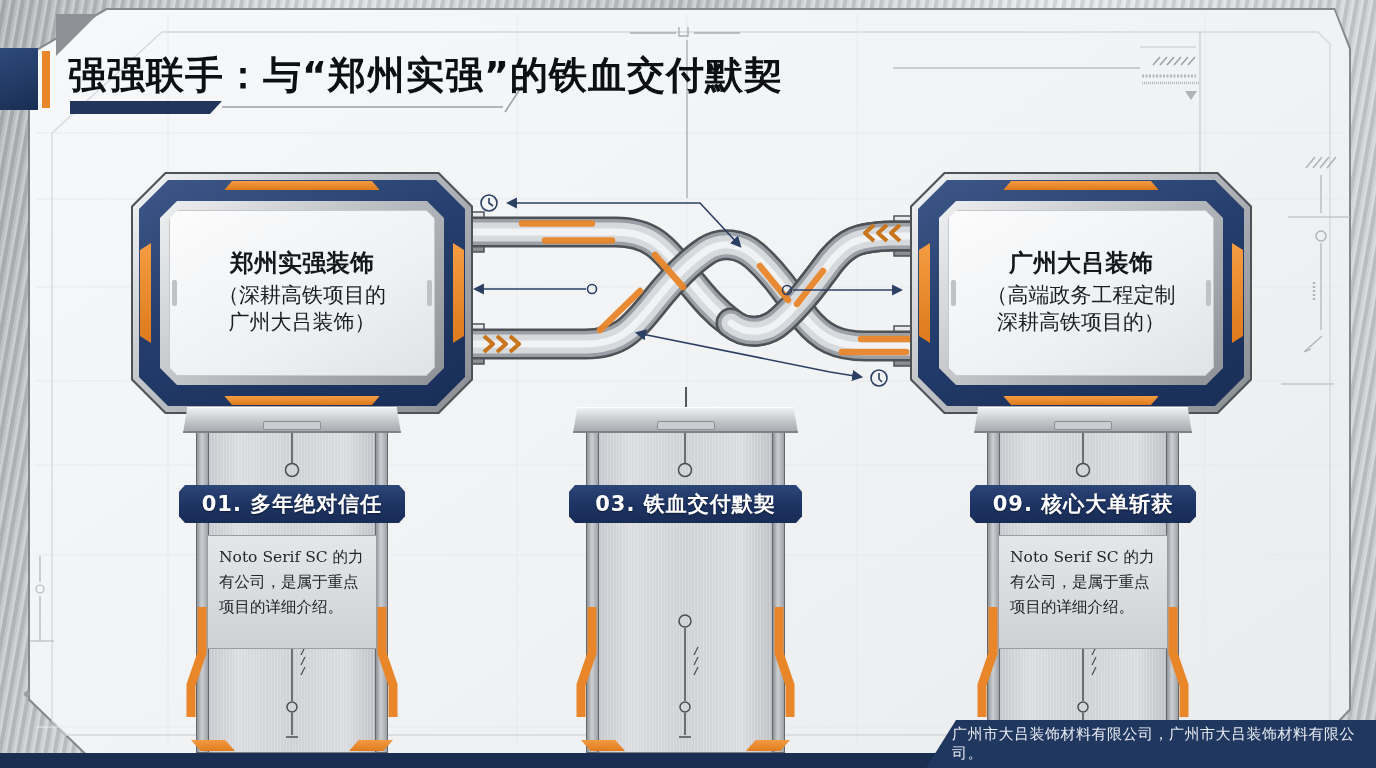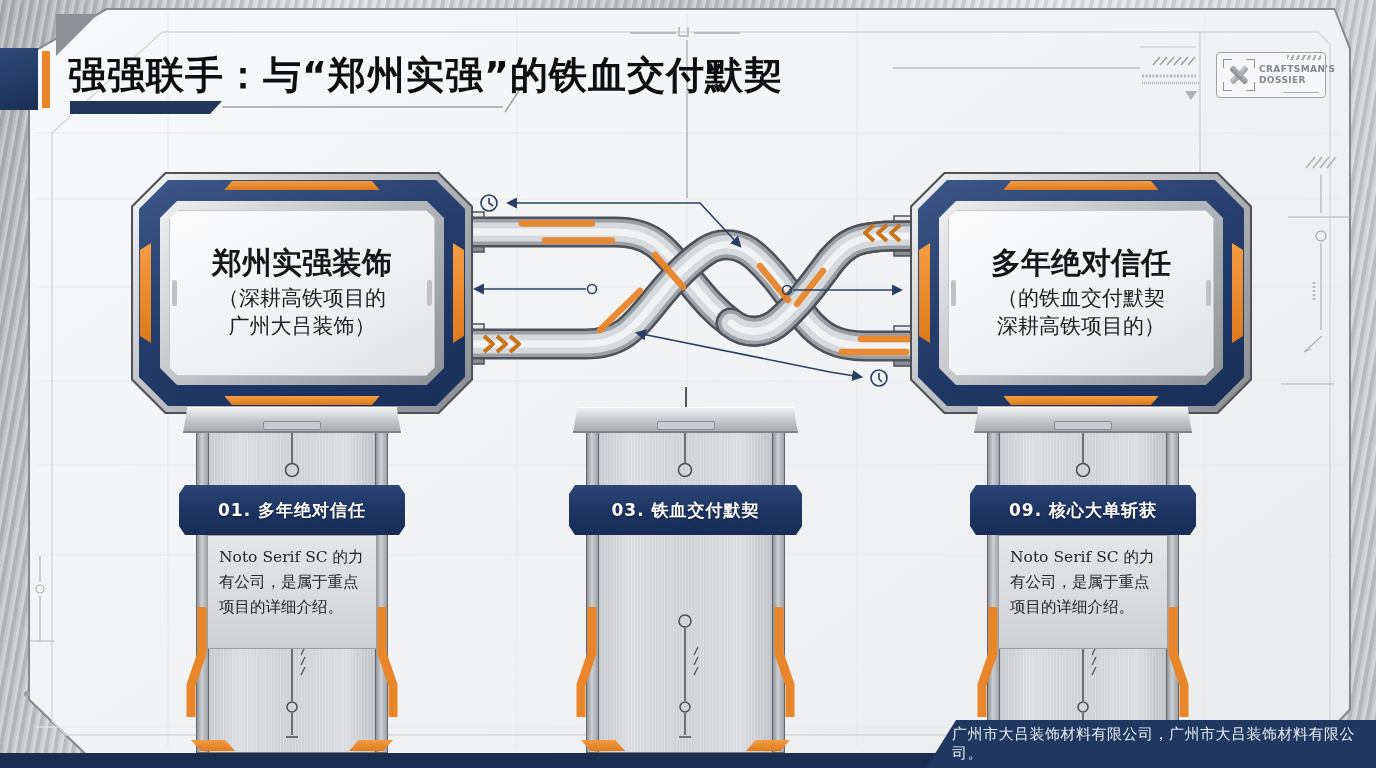--- a/index.html
+++ b/index.html
@@ -59,45 +59,45 @@
   .tb-acc.top{left:50%;top:7px;width:46%;height:9px;transform:translateX(-50%);
     clip-path:polygon(5% 0,95% 0,100% 100%,0 100%);}
   .tb-acc.bottom{left:50%;bottom:7px;width:46%;height:9px;transform:translateX(-50%);
     clip-path:polygon(0 0,100% 0,95% 100%,5% 100%);}
   .tb-acc.left{left:7px;top:50%;width:11px;height:42%;transform:translateY(-50%);
     clip-path:polygon(0 7%,100% 0,100% 100%,0 93%);}
   .tb-acc.right{right:7px;top:50%;width:11px;height:42%;transform:translateY(-50%);
     clip-path:polygon(0 0,100% 7%,100% 93%,0 100%);}
   .tb-slot{position:absolute;width:5px;height:26px;background:#c0c3c6;border-radius:2px;top:50%;transform:translateY(-50%);}
   .tb-slot.l{left:3px;} .tb-slot.r{right:3px;}
-  .tb-name{font-size:30px;font-weight:800;color:#15171a;line-height:1.2;}
+  .tb-name{font-size:24px;font-weight:800;color:#15171a;line-height:1.2;}
   .tb-desc{font-size:21px;color:#1c1e21;line-height:1.32;margin-top:4px;}
   
   .pillar{position:absolute;top:407px;height:346px;}
   .p-cap{position:absolute;left:0;right:0;top:0;height:26px;
     background:linear-gradient(#f2f3f4,#c3c6c9 55%,#a3a6aa);
     clip-path:polygon(2% 0,98% 0,100% 100%,0 100%);box-shadow:inset 0 1px 0 #fff,inset 0 -2px 0 #7f8287;}
   .p-cap-slot{position:absolute;left:50%;top:14px;width:56px;height:7px;transform:translateX(-50%);
     background:#c9ccd0;border:1px solid #8b8e93;border-radius:2px;}
   .p-cap-o{position:absolute;bottom:2px;width:44px;height:11px;background:linear-gradient(#f29a40,#df7c1e);}
   .p-cap-o.l{left:8px;clip-path:polygon(0 0,78% 0,100% 100%,22% 100%);}
   .p-cap-o.r{right:8px;clip-path:polygon(22% 0,100% 0,78% 100%,0 100%);}
   .p-body{position:absolute;left:13px;right:13px;top:24px;bottom:0;
     background:
       repeating-linear-gradient(90deg,rgba(255,255,255,.20) 0 1px,rgba(0,0,0,0) 1px 3px),
       linear-gradient(90deg,#94979c 0%,#c7cace 7%,#dadcdf 22%,#cfd2d5 50%,#dadcdf 78%,#bfc2c6 93%,#8d9095 100%);
     box-shadow:inset 0 0 0 1px #7c7f84;}
   .p-col{position:absolute;top:24px;bottom:0;width:13px;
     background:linear-gradient(90deg,#83868b,#cdd0d3 45%,#96999e);box-shadow:inset 0 0 0 1px #64676c;}
   .p-col.l{left:13px;} .p-col.r{right:13px;}
-  .p-banner{position:absolute;left:-4px;right:-4px;top:78px;height:50px;
+  .p-banner{position:absolute;left:-4px;right:-4px;top:78px;height:38px;
     background:linear-gradient(#2c4677,#1d3362 55%,#182c55);
     clip-path:polygon(0 18%,6px 0,calc(100% - 6px) 0,100% 18%,100% 82%,calc(100% - 6px) 100%,6px 100%,0 82%);
     display:flex;align-items:center;justify-content:center;
-    color:#fff;font-size:17px;font-weight:800;letter-spacing:1px;text-shadow:0 1px 2px rgba(0,0,0,.45);}
+    color:#fff;font-size:21px;font-weight:800;letter-spacing:1px;text-shadow:0 1px 2px rgba(0,0,0,.45);}
   .p-plate{position:absolute;left:24px;right:24px;top:128px;height:114px;
     background:linear-gradient(#e5e6e8,#ced1d4);border:1px solid #9a9da1;
     padding:9px 11px;box-sizing:border-box;
     font-family:"DejaVu Serif","Liberation Serif",serif;
     font-size:15.5px;line-height:1.62;color:#22252a;}
   .p-deco{position:absolute;left:0;top:0;width:100%;height:100%;pointer-events:none;}
   .p-stem{position:absolute;left:50%;top:-20px;width:2px;height:20px;background:#54575c;transform:translateX(-50%);}
   
   .deco-svg,.pipes-svg{position:absolute;left:0;top:0;pointer-events:none;}
   
@@ -165,36 +165,20 @@
         <circle cx="40" cy="589" r="4"></circle>
         <path d="M40 596 V641 M30 641 H54"></path>
       <circle cx="27" cy="694" r="3" fill="#9b9ea2" stroke="none"></circle>
     </g>
   </svg>
 
   <div class="title-navy"></div>
   <div class="title-orange"></div>
   <h1 class="page-title">强强联手：与“郑州实强”的铁血交付默契</h1>
 
-  <div class="badge">
-    <div class="badge-hatch"></div>
-    <div class="badge-underline"></div>
-    <div class="badge-iconbox">
-      <span class="bk tl"></span>
-        <span class="bk tr"></span>
-        <span class="bk bl"></span>
-        <span class="bk br"></span>
-      <span class="tool a"></span>
-        <span class="tool b"></span>
-    </div>
-    <div class="badge-text">
-      <div>CRAFTSMAN'S</div>
-      <div>DOSSIER</div>
-    </div>
-  </div>
 
   <svg class="pipes-svg" style="left:430px;top:185px" width="520" height="210" viewBox="430 185 520 210">
     <defs>
       <linearGradient id="stub" x1="0" y1="0" x2="0" y2="1">
         <stop offset="0" stop-color="#eef0f2"></stop>
           <stop offset=".5" stop-color="#b9bcc0"></stop>
           <stop offset="1" stop-color="#84878c"></stop>
       </linearGradient>
       <marker id="ah" viewBox="0 0 10 10" refX="8" refY="5" markerWidth="7" markerHeight="7" orient="auto-start-reverse">
         <path d="M0,0 L10,5 L0,10 z" fill="#2b3f63"></path>
@@ -292,23 +276,23 @@
     <div class="tb-navy"></div>
     <div class="tb-acc top"></div>
     <div class="tb-acc bottom"></div>
     <div class="tb-acc left"></div>
     <div class="tb-acc right"></div>
     <div class="tb-rim2"></div>
     <div class="tb-screen">
       <div class="tb-slot l"></div>
         <div class="tb-slot r"></div>
       <div>
-        <div class="tb-name">多年绝对信任</div>
+        <div class="tb-name">广州大吕装饰</div>
         <div class="tb-desc">
-          <span>（的铁血交付默契</span><br>
+          <span>（高端政务工程定制</span><br>
           <span>深耕高铁项目的）</span>
         </div>
       </div>
     </div>
   </div>
 
   <div class="pillar" style="left:183px;width:218px">
     <div class="p-body"></div>
     <div class="p-col l"></div>
       <div class="p-col r"></div>

